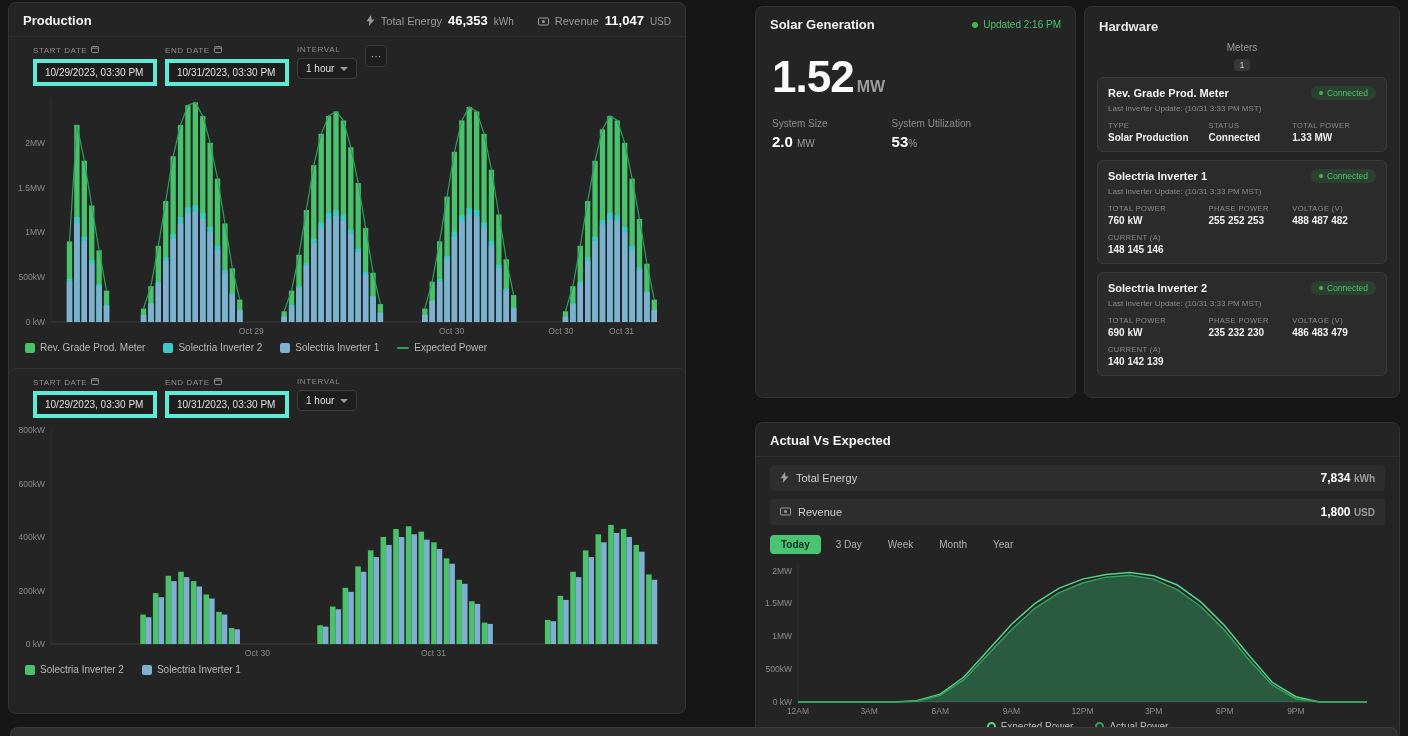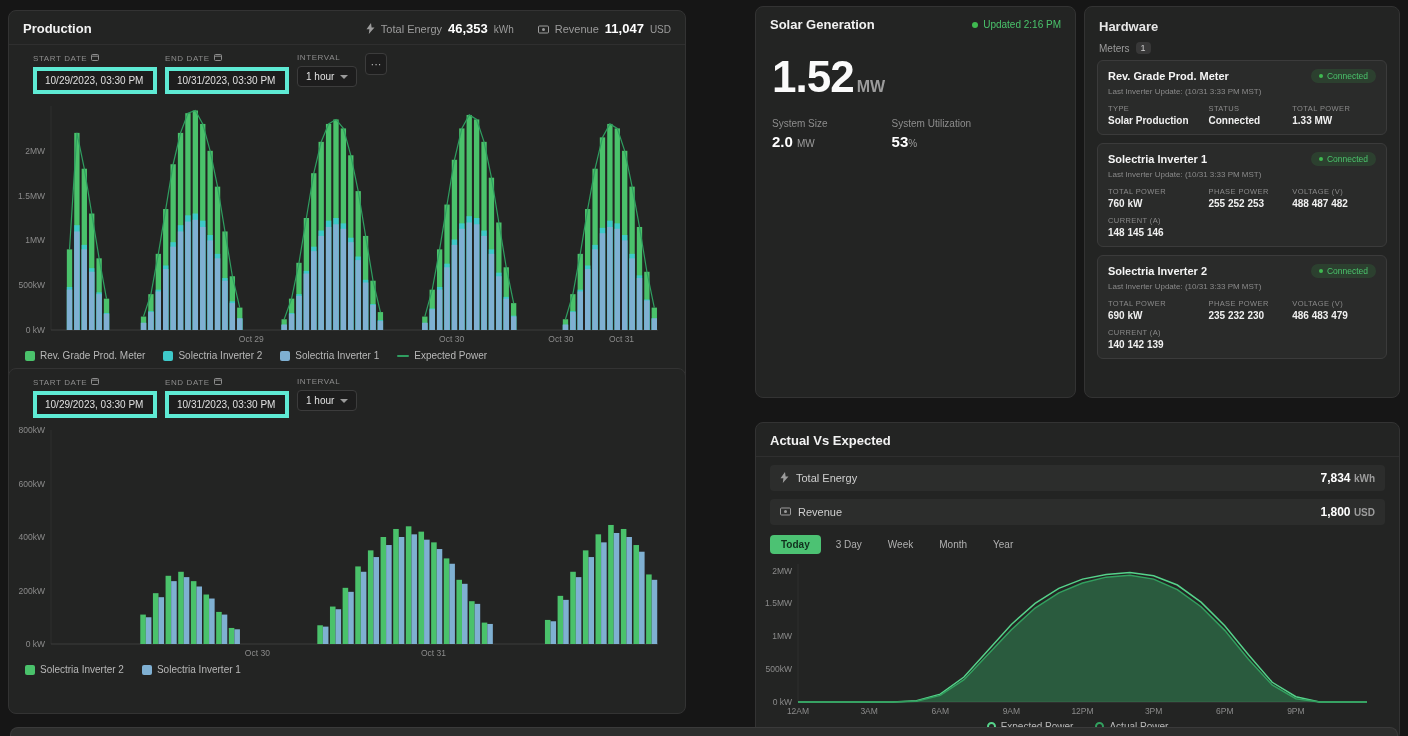--- a/index.html
+++ b/index.html
@@ -1,19 +1,19 @@
 <!DOCTYPE html>
 <html><head>
 <meta charset="utf-8">
 <style>
   * { box-sizing:border-box; margin:0; padding:0; }
   body { background:#101010; font-family:"Liberation Sans","DejaVu Sans",sans-serif; }
   .stage { position:relative; width:1408px; height:736px; background:#161616; color:#e6e6e6; overflow:hidden; }
   .panel { position:absolute; background:#232423; border:1px solid #333; border-radius:8px; }
-  #p-production { left:8px; top:10px; width:678px; height:420px; }
+  #p-production { left:8px; top:2px; width:678px; height:420px; }
   #p-inverter   { left:8px; top:368px; width:678px; height:346px; }
   #p-solar      { left:755px; top:6px; width:321px; height:392px; }
   #p-hardware   { left:1084px; top:6px; width:316px; height:392px; }
   #p-actual     { left:755px; top:422px; width:645px; height:319px; }
 
   .panel-h { display:flex; justify-content:space-between; align-items:center; padding:10px 14px 8px; border-bottom:1px solid #2f2f2f; }
   .panel-h.noline { border-bottom:none; }
   .ptitle { font-size:13px; font-weight:700; color:#f2f2f2; }
 
   .hstats { display:flex; gap:24px; align-items:baseline; }
@@ -40,21 +40,21 @@
   .gdot { width:6px; height:6px; border-radius:50%; background:#3fb950; }
   .bigrow { padding:12px 16px 2px; display:flex; align-items:baseline; gap:3px; }
   .bigval { font-size:44px; font-weight:700; letter-spacing:-1px; color:#fafafa; }
   .bigunit { font-size:16px; color:#9c9c9c; font-weight:600; }
   .sysrow { display:flex; padding:14px 16px; gap:64px; }
   .syslabel { font-size:10px; color:#8d8d8d; }
   .sysval { font-size:15px; font-weight:700; margin-top:4px; color:#fff; }
   .sysunit { font-size:10px; color:#9c9c9c; font-weight:400; }
 
   .hw-h { padding:12px 14px 4px; font-size:13px; font-weight:700; }
-  .hwsec { display:flex; align-items:center; gap:6px; padding:4px 14px 2px; font-size:10px; color:#9c9c9c; }
+  .hwsec { display:flex; align-items:center; gap:6px; padding:4px 14px 2px; font-size:10px; color:#9c9c9c;flex-direction:column; }
   .cnt { background:#383838; color:#cccccc; border-radius:4px; font-size:9px; padding:1px 5px; }
   .hwcard { margin:4px 12px 8px; background:#2a2b2a; border:1px solid #3b3b3b; border-radius:6px; padding:8px 10px; }
   .hwtop { display:flex; justify-content:space-between; align-items:center; }
   .hwname { font-size:11px; font-weight:700; color:#f5f5f5; }
   .badge { display:flex; align-items:center; gap:4px; background:rgba(63,185,80,.15); color:#4ac26b; font-size:8.5px; padding:2px 8px; border-radius:9px; white-space:nowrap; }
   .bdot { width:4px; height:4px; border-radius:50%; background:#3fb950; }
   .hwsub { font-size:8px; color:#8a8a8a; margin-top:4px; }
   .hwgrid { display:grid; grid-template-columns:1.2fr 1fr 1fr; gap:7px 0; margin-top:8px; }
   .hkey { font-size:7.5px; color:#8a8a8a; letter-spacing:.4px; text-transform:uppercase; }
   .hval { font-size:10px; font-weight:700; margin-top:2px; color:#f0f0f0; }

